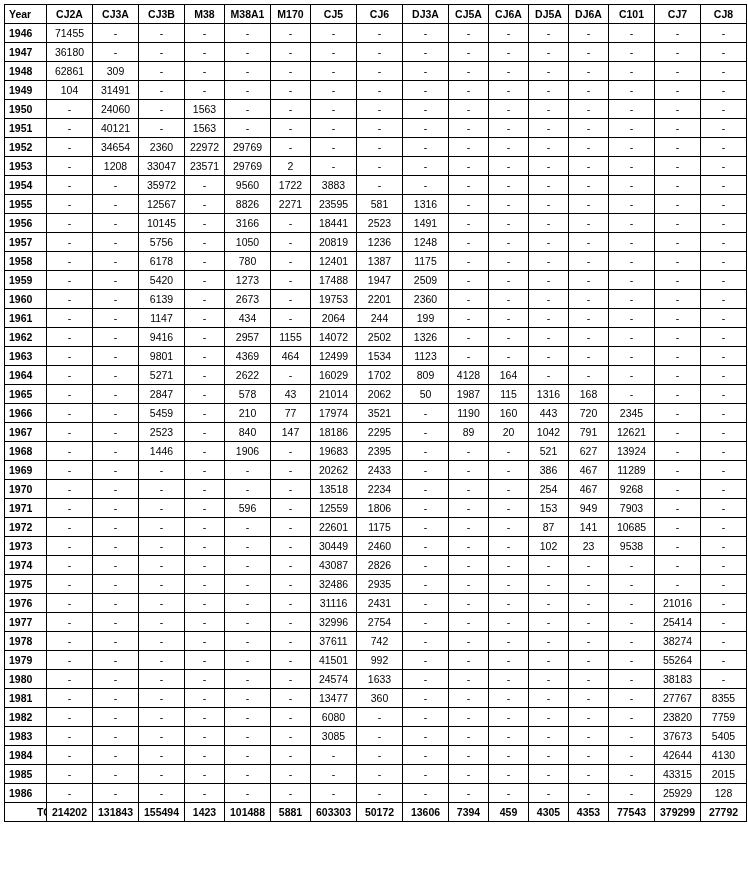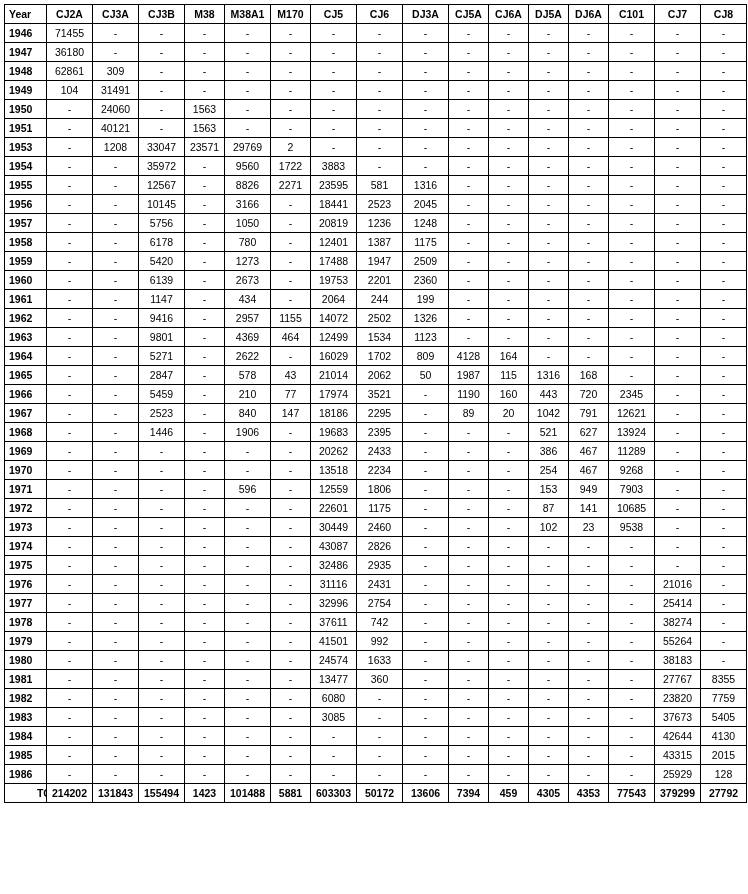--- a/index.html
+++ b/index.html
@@ -211,20 +211,39 @@
           <td>-</td>
           <td>-</td>
           <td>-</td>
           <td>-</td>
           <td>-</td>
           <td>-</td>
           <td>-</td>
           <td>-</td>
         </tr>
         <tr>
+          <td class="year-cell">1952</td>
+          <td>-</td>
+          <td>34654</td>
+          <td>2360</td>
+          <td>22972</td>
+          <td>29769</td>
+          <td>-</td>
+          <td>-</td>
+          <td>-</td>
+          <td>-</td>
+          <td>-</td>
+          <td>-</td>
+          <td>-</td>
+          <td>-</td>
+          <td>-</td>
+          <td>-</td>
+          <td>-</td>
+        </tr>
+        <tr>
           <td class="year-cell">1953</td>
           <td>-</td>
           <td>1208</td>
           <td>33047</td>
           <td>23571</td>
           <td>29769</td>
           <td>2</td>
           <td>-</td>
           <td>-</td>
           <td>-</td>
@@ -277,21 +296,21 @@
         <tr>
           <td class="year-cell">1956</td>
           <td>-</td>
           <td>-</td>
           <td>10145</td>
           <td>-</td>
           <td>3166</td>
           <td>-</td>
           <td>18441</td>
           <td>2523</td>
-          <td>2045</td>
+          <td>1491</td>
           <td>-</td>
           <td>-</td>
           <td>-</td>
           <td>-</td>
           <td>-</td>
           <td>-</td>
           <td>-</td>
         </tr>
         <tr>
           <td class="year-cell">1957</td>

